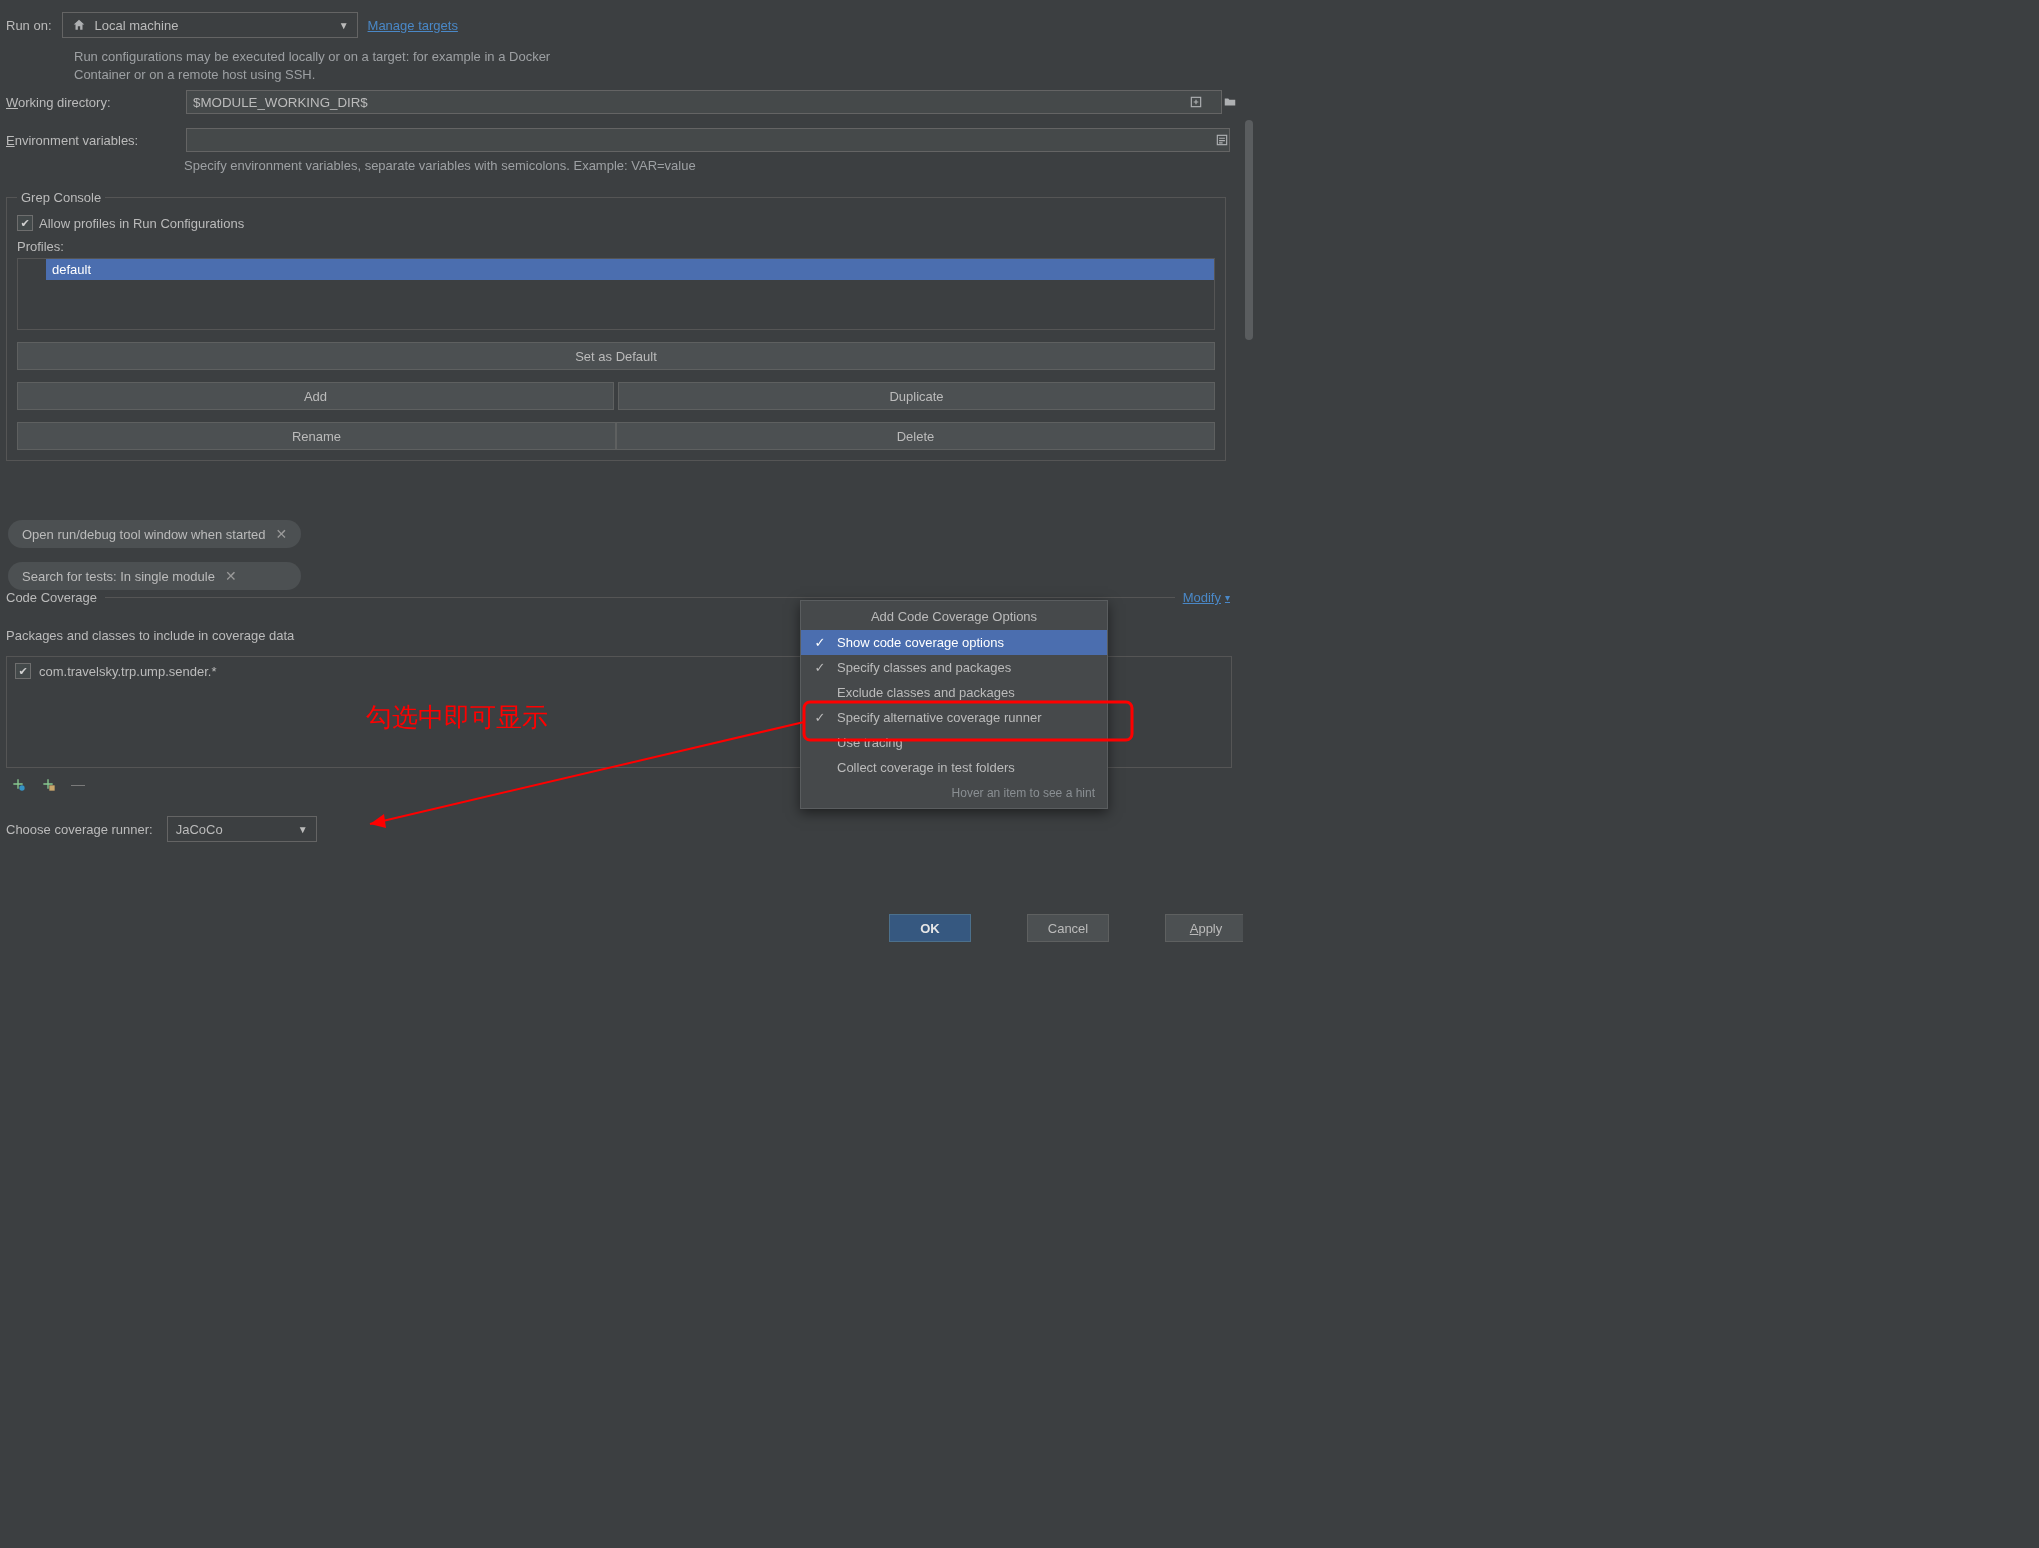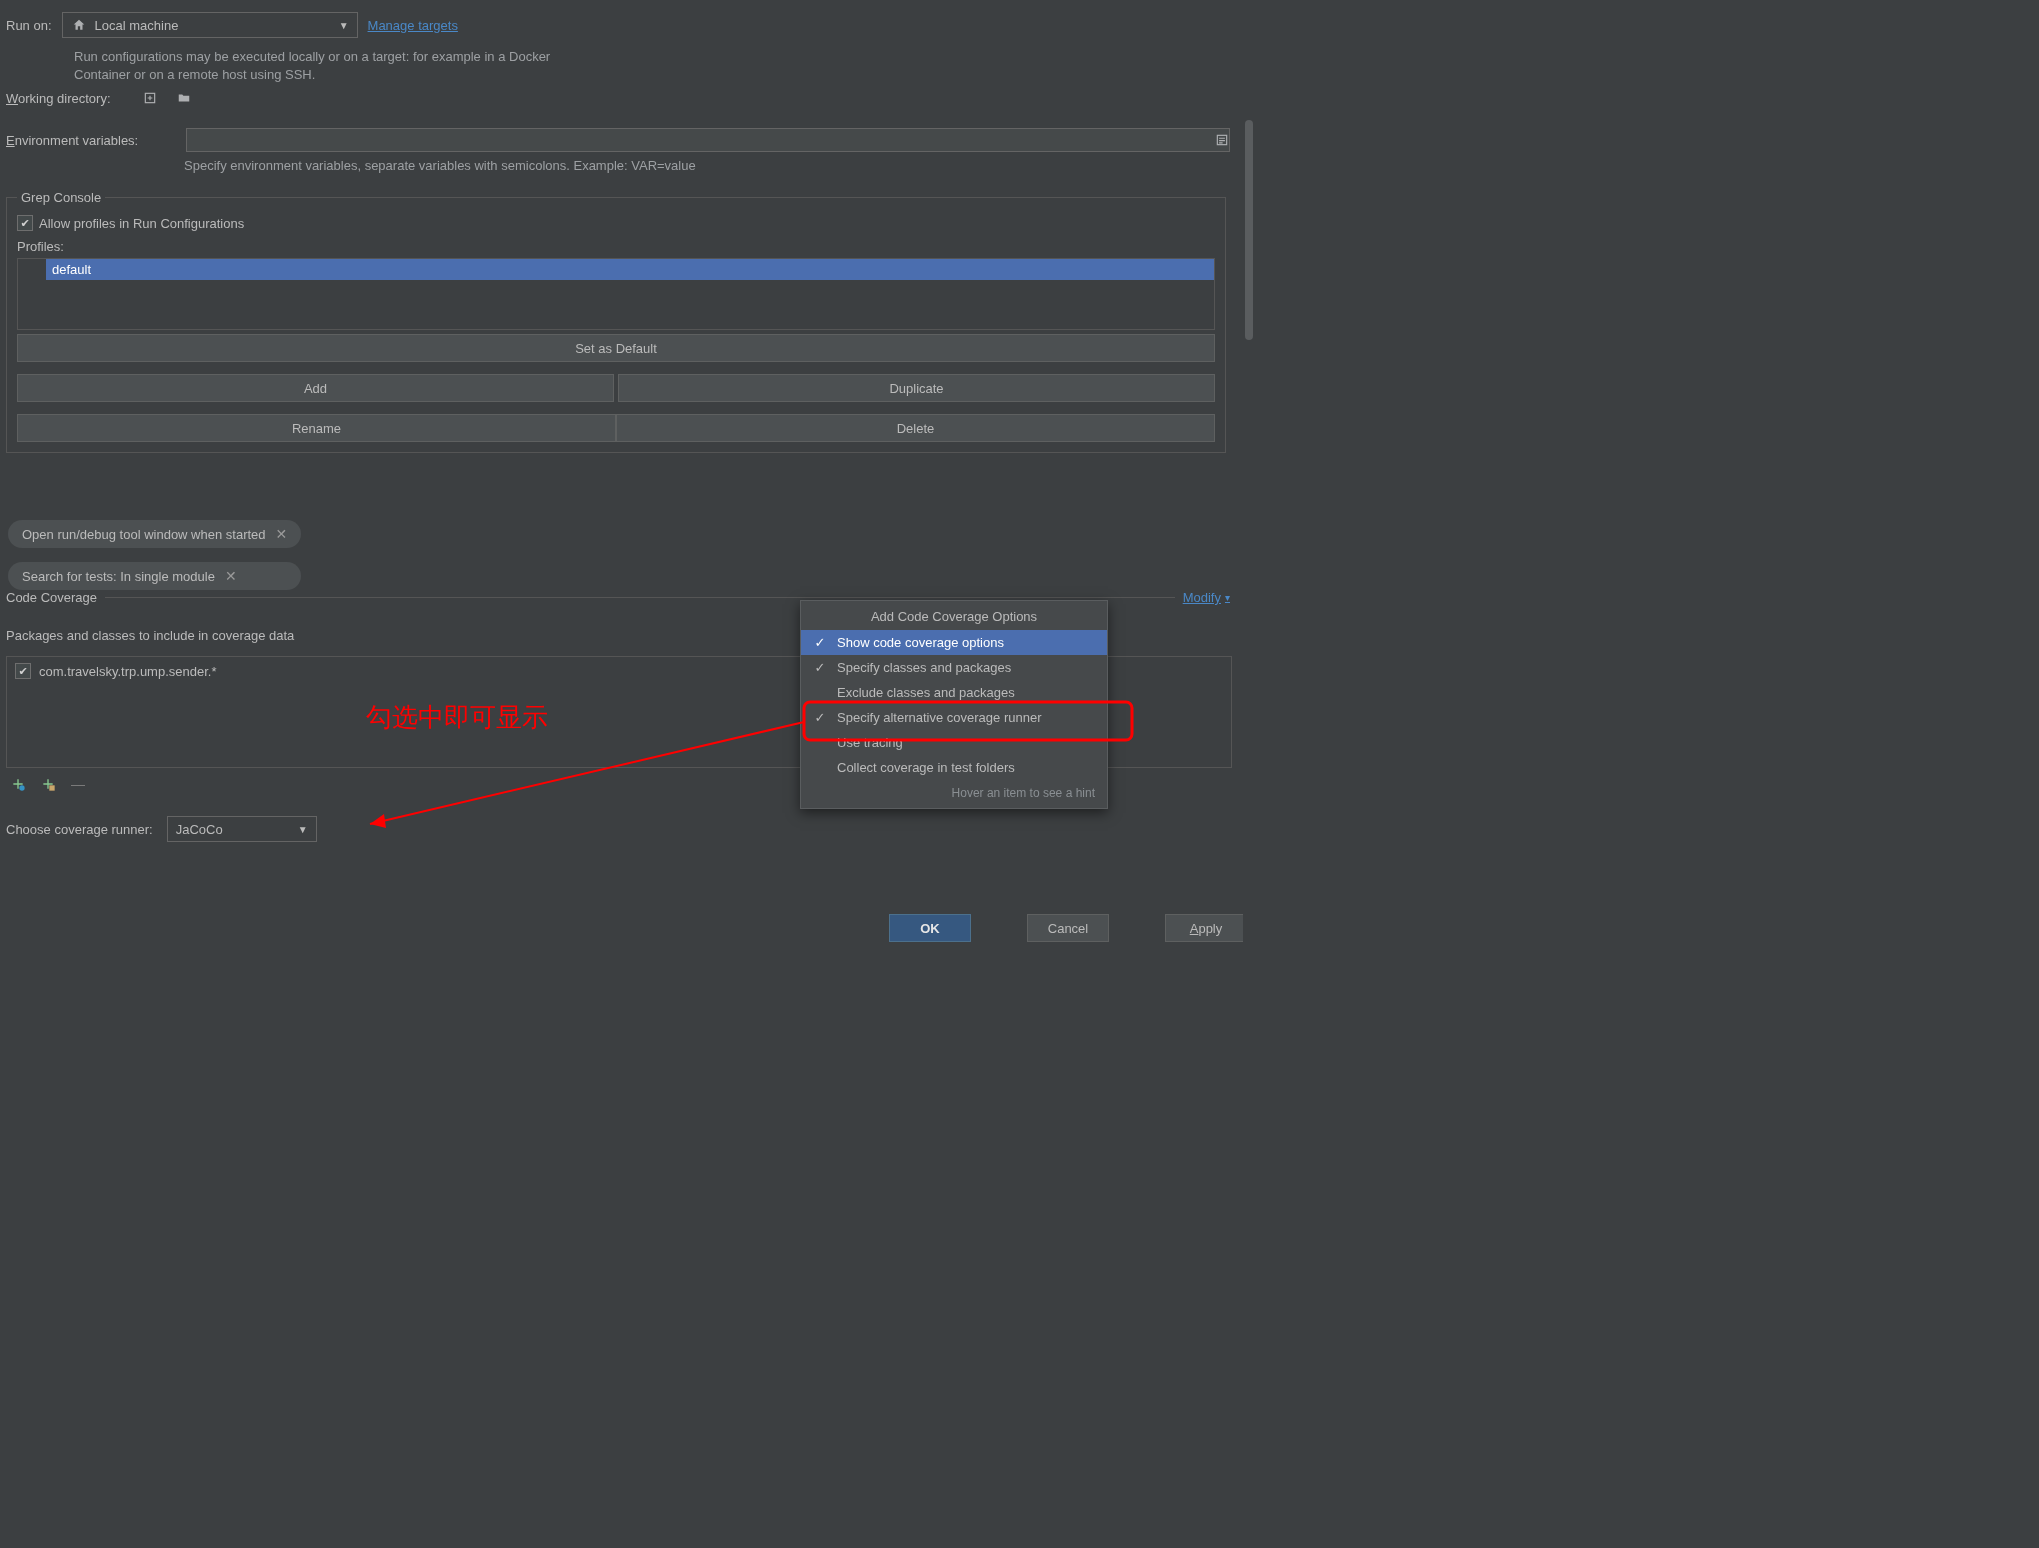--- a/index.html
+++ b/index.html
@@ -56,20 +56,21 @@
       <span>Local machine</span>
     </span>
     <span class="chev">▼</span>
   </div>
   <a class="link" href="#">Manage targets</a>
 </div>
 <div style="position:absolute;left:74px;top:48px;width:490px;color:#9da0a3;line-height:18px;">Run configurations may be executed locally or on a target: for example in a Docker Container or on a remote host using SSH.</div>
 
 <div class="row" style="position:absolute;left:6px;top:90px;gap:10px;width:1224px;">
   <span style="width:170px;"><span class="underline">W</span>orking directory:</span>
+  <input class="input" style="flex: 1 1 0%;" value="$MODULE_WORKING_DIR$">
   <span class="iconCell" style="margin-left:-44px;position:relative;">
     <svg width="14" height="14" viewBox="0 0 24 24">
           <rect x="4" y="4" width="16" height="16" fill="none" stroke="#aeb0b2" stroke-width="2"></rect>
           <path d="M8 12h8M12 8v8" stroke="#aeb0b2" stroke-width="2"></path>
         </svg>
   </span>
   <span class="iconCell" style="position:relative;left:8px;">
     <svg width="14" height="14" viewBox="0 0 24 24">
           <path fill="#aeb0b2" d="M3 6h6l2 2h10v10H3z"></path>
         </svg>
@@ -91,21 +92,21 @@
 <fieldset class="section" style="position:absolute;left:6px;top:190px;width:1220px;box-sizing:border-box;">
   <legend>Grep Console</legend>
   <div class="check">
     <span class="box">✔</span>
     <span>Allow profiles in Run Configurations</span>
   </div>
   <div style="margin-top:8px;">Profiles:</div>
   <div style="border:1px solid #555555;margin-top:4px;height:70px;background:#3c3f41;">
     <div style="background:#4b6eaf;color:#ffffff;padding:3px 6px;margin-left:28px;">default</div>
   </div>
-  <div style="margin-top:4px;">
+  <div style="margin-top:12px;">
     <div class="btn" style="width:100%;">Set as Default</div>
   </div>
   <div class="row" style="margin-top:12px;gap:4px;">
     <div class="btn" style="flex:1;">Add</div>
     <div class="btn" style="flex:1;">Duplicate</div>
   </div>
   <div class="row" style="margin-top:12px;gap:0;">
     <div class="btn" style="flex:1;">Rename</div>
     <div class="btn" style="flex:1;">Delete</div>
   </div>

